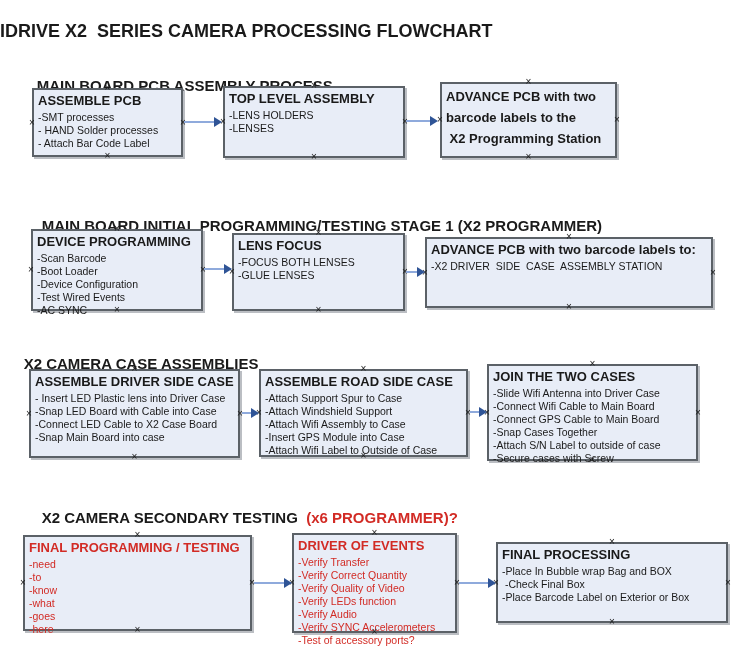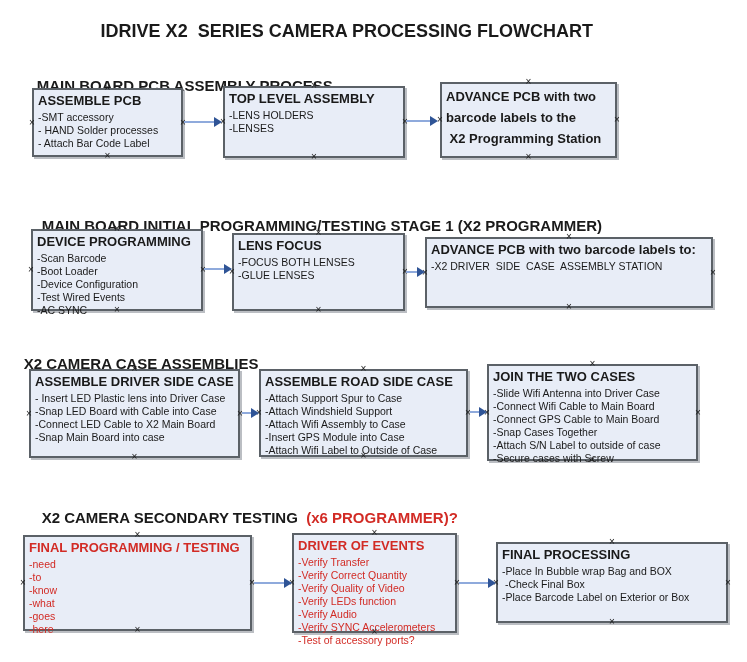--- a/index.html
+++ b/index.html
@@ -2,21 +2,21 @@
 <html style="--box-fill: #e8edf7; --box-border: #5b6167; --red: #d22b25; --arrow-line: #8faadc; --arrow-head: #2f5496;"><head>
 <meta charset="utf-8">
 <style>
   :root{
     --box-fill:#e8edf7; --box-border:#5b6167; --red:#d22b25;
     --arrow-line:#8faadc; --arrow-head:#2f5496; --text:#1a1a1a;
   }
   html,body{margin:0;padding:0;background:#fff;}
   #page{position:relative;width:747px;height:662px;background:#fff;overflow:hidden;
         font-family:"Liberation Sans",sans-serif;color:var(--text);}
-  .doc-title{position:absolute;top:21px;left:0;width:593px;text-align:right;
+  .doc-title{position:absolute;top:21px;left:0;width:593px;text-align:left;
         font-size:18px;font-weight:bold;white-space:pre;}
   .section-heading{position:absolute;font-size:15px;font-weight:bold;white-space:pre;}
   .section-heading .red-part{color:var(--red);}
   .box{position:absolute;background:var(--box-fill);border:2px solid var(--box-border);
        box-shadow:2px 2px 0 rgba(120,125,135,.5);box-sizing:border-box;
        padding:2px 0 0 4px;overflow:visible;}
   .box-title{font-size:13px;font-weight:bold;white-space:nowrap;line-height:17px;margin-bottom:2px;}
   .box-title.lines{margin-bottom:1px;}
   .title-line{font-size:13px;font-weight:bold;white-space:pre;line-height:21px;}
   .box-items div{font-size:10.5px;line-height:13px;white-space:pre;}
@@ -38,21 +38,21 @@
 <div id="page">
 
   <div class="doc-title">IDRIVE X2  SERIES CAMERA PROCESSING FLOWCHART</div>
 
   <div class="section-heading" style="left:20px;top:60px">
     <span>MAIN BOARD PCB ASSEMBLY PROCESS</span><span class="red-part"></span>
   </div>
   <div class="box" style="left:32px;top:88px;width:151px;height:69px">
     <div class="box-title">ASSEMBLE PCB</div>
     <div class="box-items">
-        <div>-SMT accessory</div>
+        <div>-SMT processes</div>
         <div>- HAND Solder processes</div>
         <div>- Attach Bar Code Label</div>
       </div>
   <span class="handle h-t">×</span>
       <span class="handle h-b">×</span>
       <span class="handle h-l">×</span>
       <span class="handle h-r">×</span>
     </div>
   <div class="box" style="left:223px;top:86px;width:182px;height:72px">
     <div class="box-title">TOP LEVEL ASSEMBLY</div>
@@ -121,21 +121,21 @@
   <div class="arrow" style="left:406px;top:271px;width:11px"></div>
 
   <div class="section-heading" style="left:7px;top:338px">
     <span>X2 CAMERA CASE ASSEMBLIES</span><span class="red-part"></span>
   </div>
   <div class="box" style="left:29px;top:369px;width:211px;height:89px">
     <div class="box-title">ASSEMBLE DRIVER SIDE CASE</div>
     <div class="box-items">
         <div>- Insert LED Plastic lens into Driver Case</div>
         <div>-Snap LED Board with Cable into Case</div>
-        <div>-Connect LED Cable to X2 Main Board</div>
+        <div>-Connect LED Cable to X2 Case Board</div>
         <div>-Snap Main Board into case</div>
       </div>
   <span class="handle h-t">×</span>
       <span class="handle h-b">×</span>
       <span class="handle h-l">×</span>
       <span class="handle h-r">×</span>
     </div>
   <div class="box" style="left:259px;top:369px;width:209px;height:88px">
     <div class="box-title">ASSEMBLE ROAD SIDE CASE</div>
     <div class="box-items">

